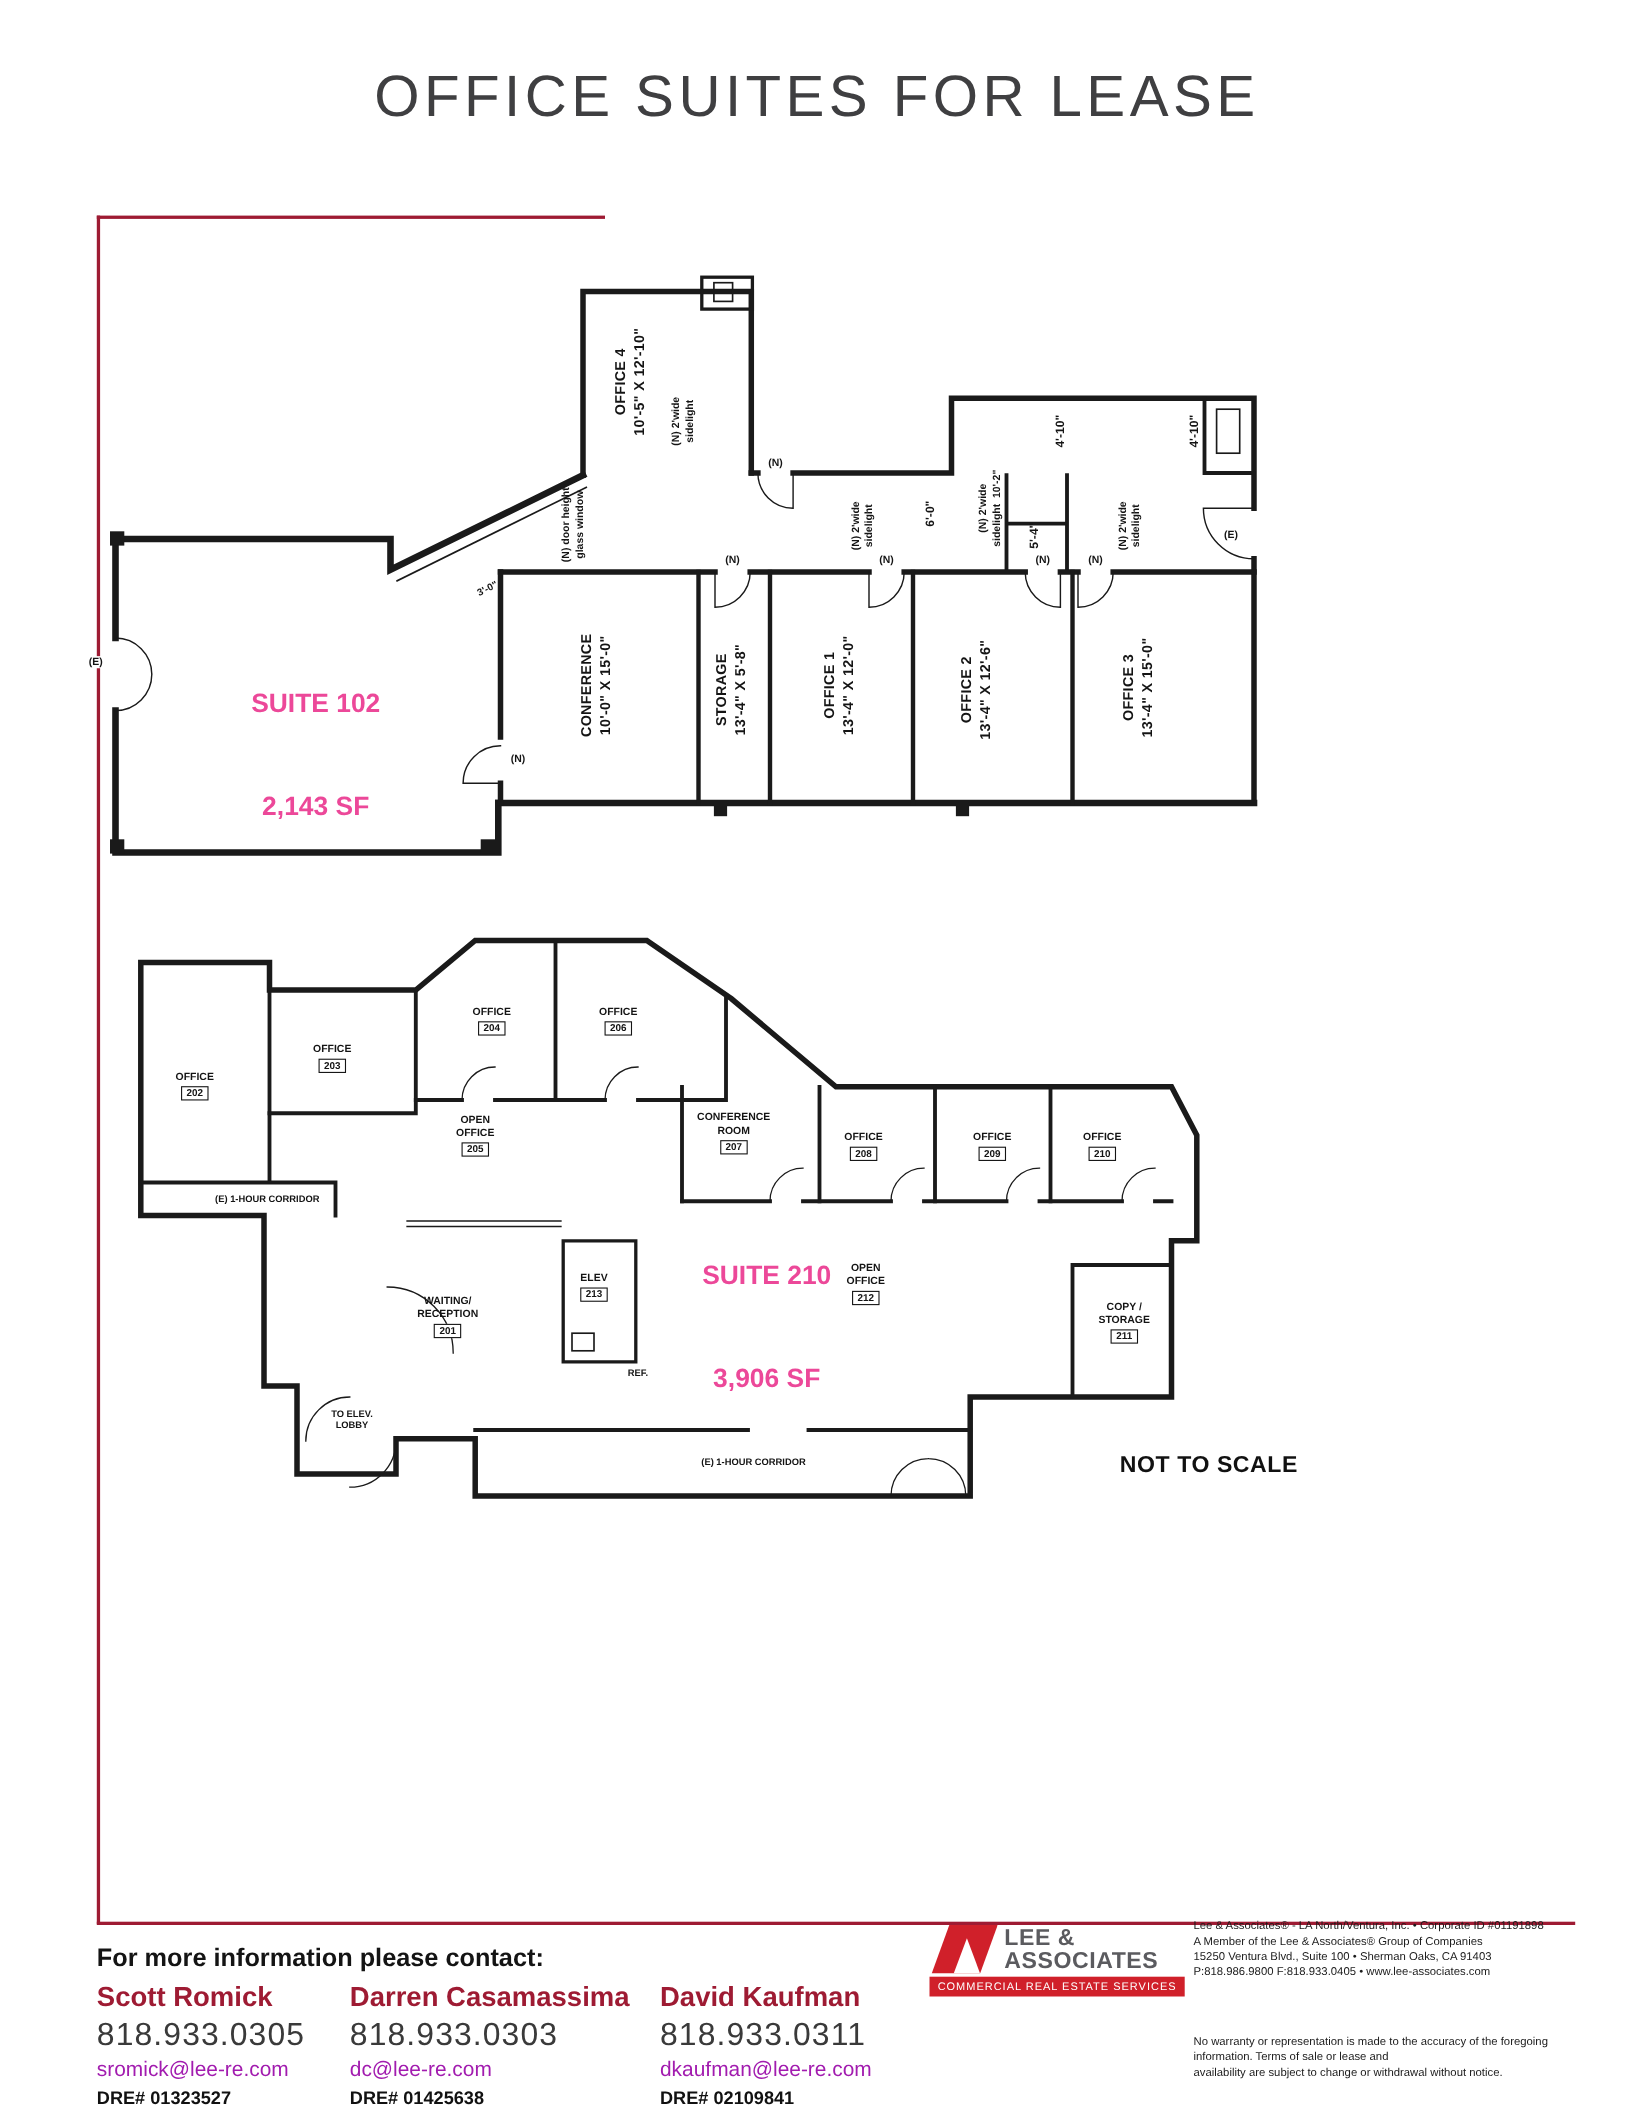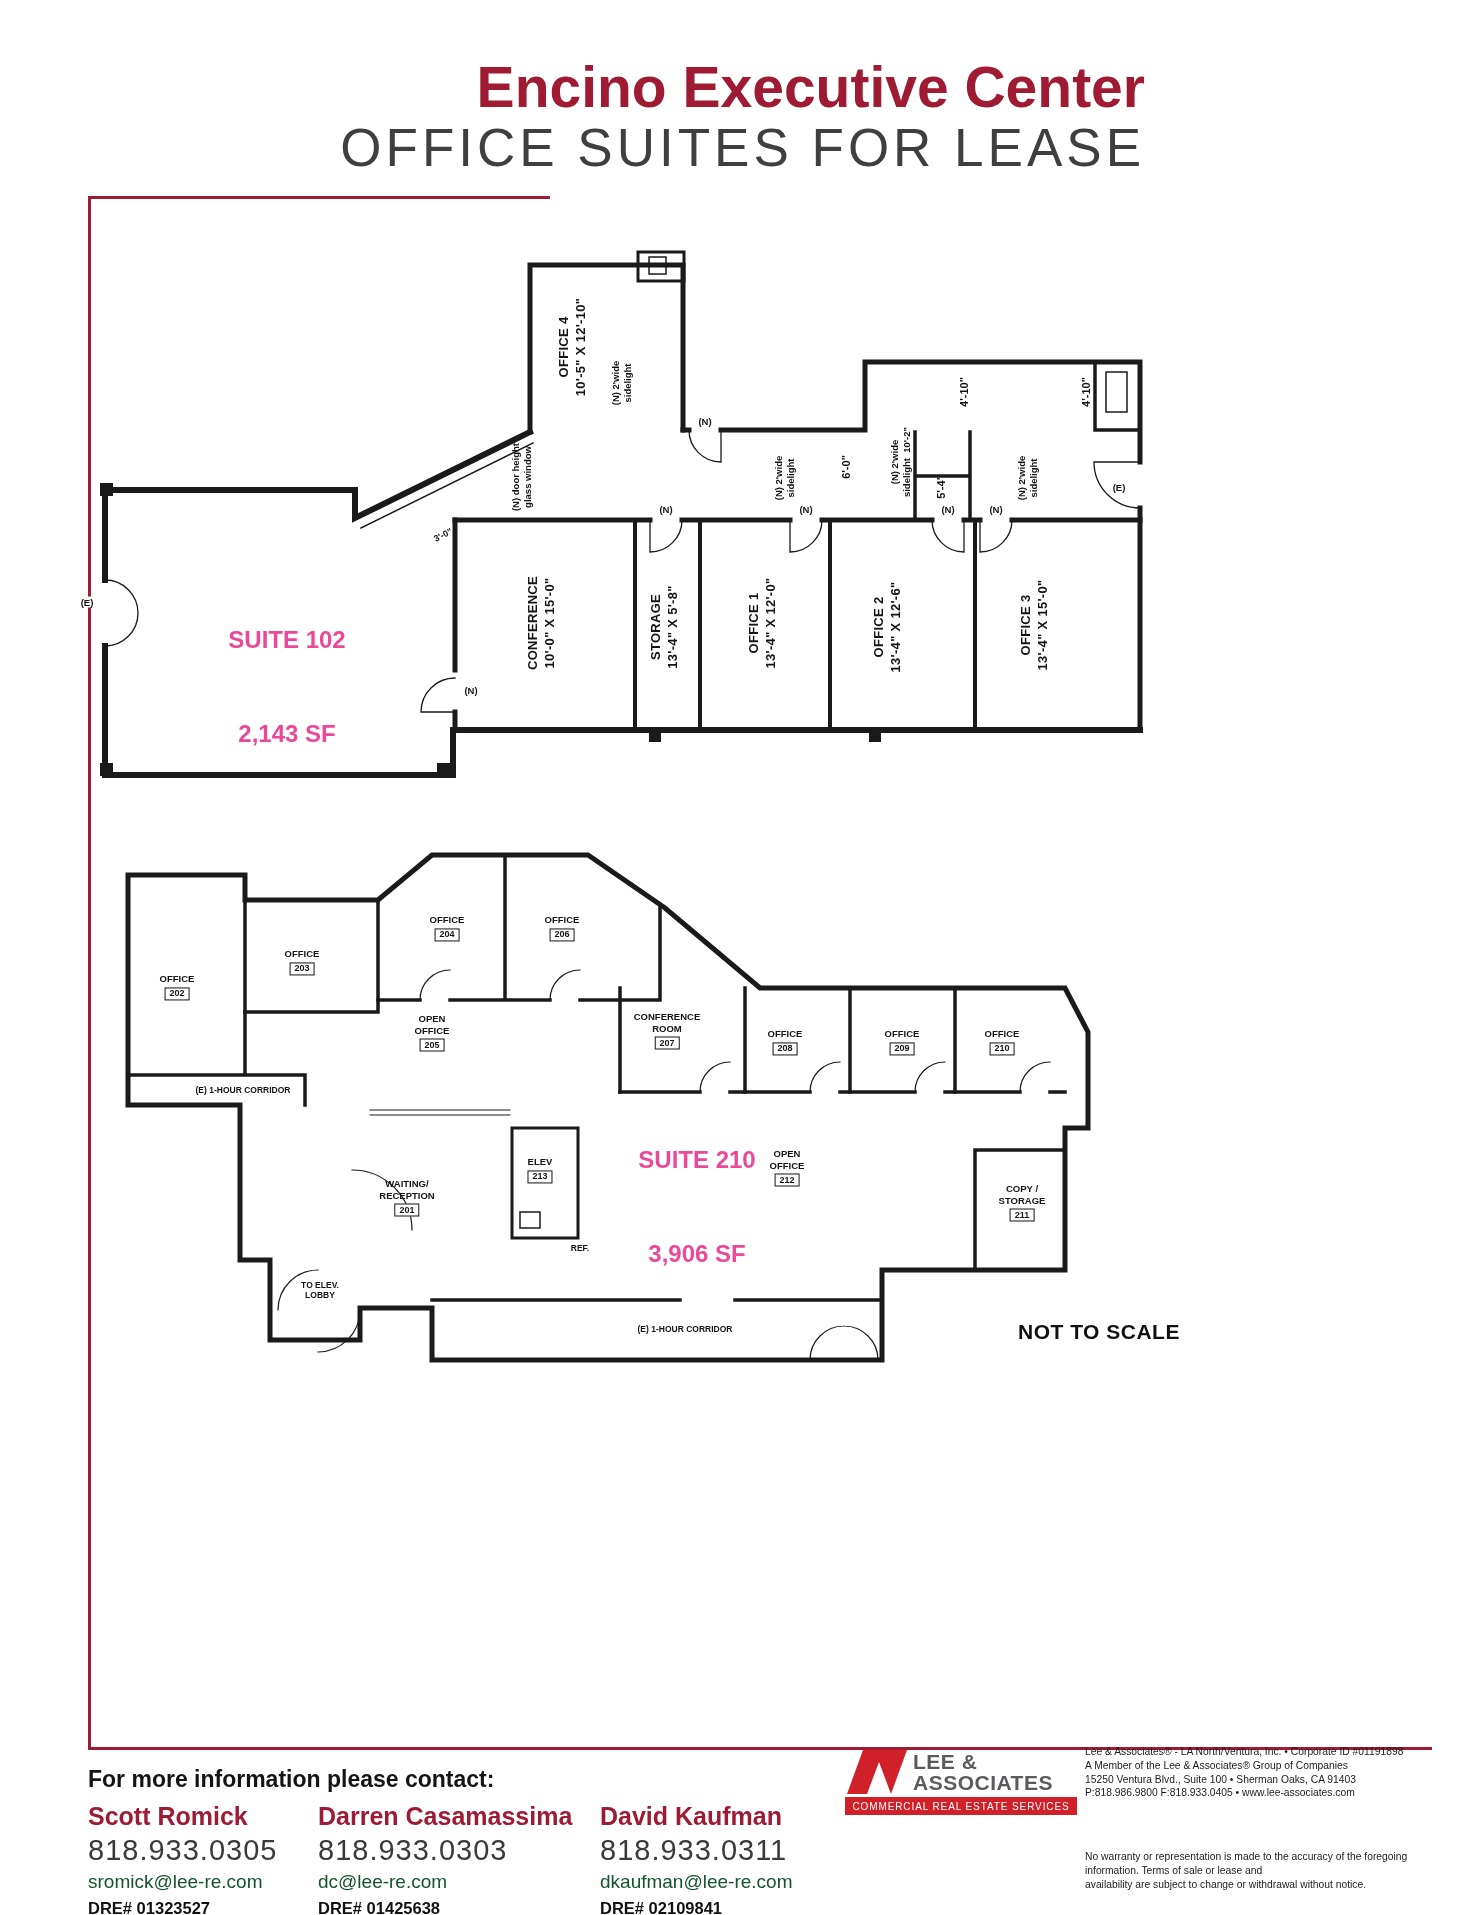--- a/index.html
+++ b/index.html
@@ -41,38 +41,37 @@
   .numbox { border:1.2px solid #141414; padding:0 4px; font-size:9px; background:#fff; }
   .p2ann { position:absolute; transform:translate(-50%,-50%); font-weight:bold; font-size:8.5px; white-space:pre; text-align:center; color:#141414;padding-left:16px; }
 
   .nts { position:absolute; left:1018px; top:1320px; font-weight:bold; font-size:21px; letter-spacing:.5px; color:#111; }
 
   
   .contact-heading { position:absolute; left:88px; top:1766px; font-size:23px; font-weight:bold; color:#141414; }
   .contact-col { position:absolute; top:1802px; }
   .c-name  { color:#9e1b33; font-size:25px; font-weight:bold; }
   .c-phone { color:#3a3a3a; font-size:29px; letter-spacing:1px; margin-top:3px; }
-  .c-email { color:#14532d; font-size:19px; margin-top:4px; }
+  .c-email { color:#a21caf; font-size:19px; margin-top:4px; }
   .c-dre   { color:#111; font-size:16.5px; font-weight:bold; margin-top:6px; }
 
   .logo-mark { position:absolute; left:845px; top:1748px; }
   .logo-text { position:absolute; left:913px; top:1751px; color:#5b5b5f; font-weight:bold; font-size:21px; line-height:1.0; letter-spacing:.5px; }
   .logo-bar  { position:absolute; left:845px; top:1797px; width:232px; background:#d0202a; color:#fff;
                font-size:10px; font-weight:normal; letter-spacing:.9px; text-align:center; padding:4px 0 3px; }
 
   .fineprint { position:absolute; left:1085px; top:1745px; width:350px; font-size:10.3px; line-height:1.34; color:#1b1b1b; }
   .disclaimer { position:absolute; left:1085px; top:1850px; width:352px; font-size:10.3px; line-height:1.34; color:#1b1b1b; white-space:pre-line; }
 </style>
 </head>
 <body>
 
 <div>
 
   <div class="header">
-    <div class="title">Encino Executive Center</div>
     <div class="subtitle">OFFICE SUITES FOR LEASE</div>
   </div>
 
   <div class="frame-rule"></div>
   <div class="frame-left"></div>
   <div class="frame-bottom"></div>
 
   <div class="plan plan1">
     <svg class="abs" style="left:0;top:0" width="1070" height="535" viewBox="0 0 1070 535">
       <g fill="none" stroke="#1a1a1a" stroke-linecap="square">

